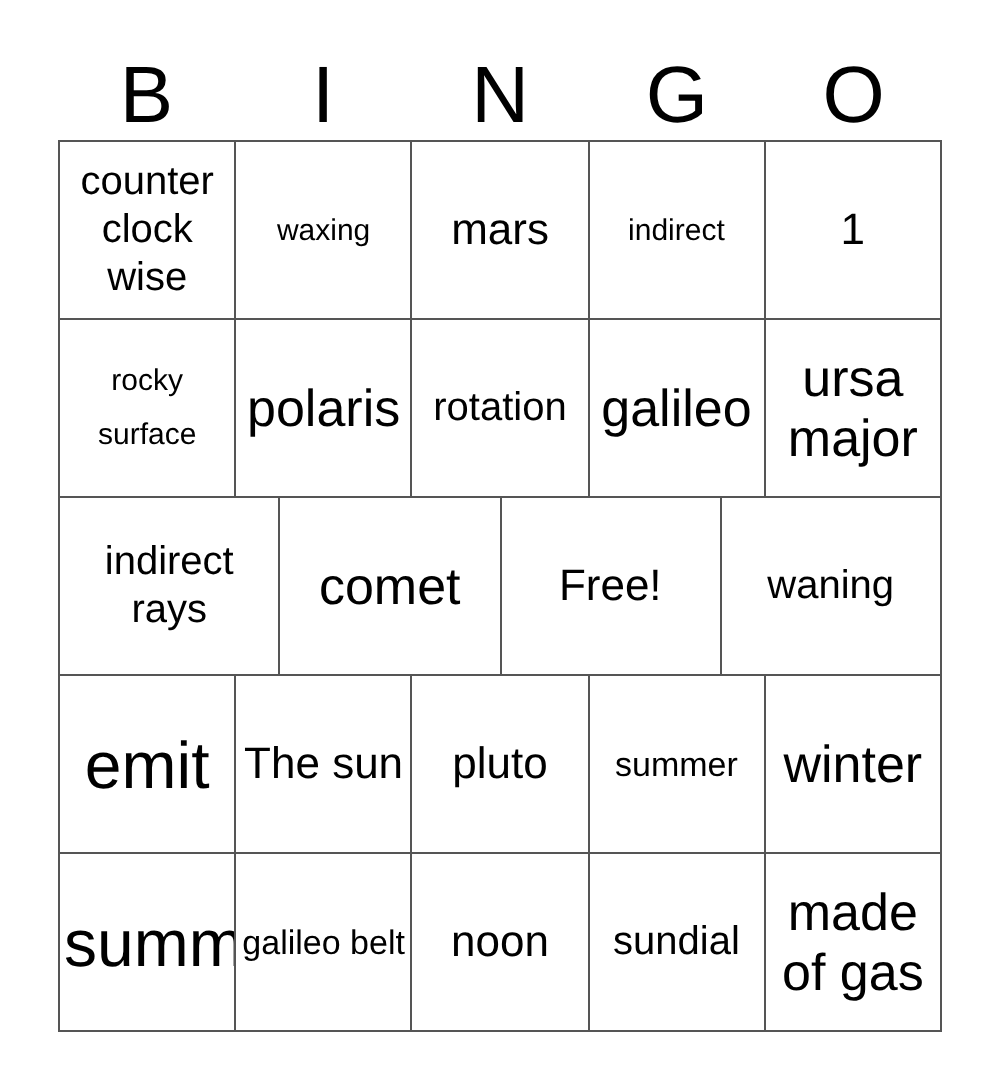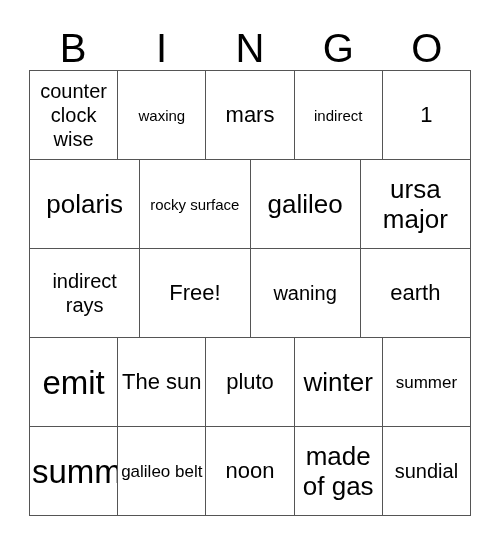--- a/index.html
+++ b/index.html
@@ -103,79 +103,82 @@
         </div>
       <div class="cell fs-m">
           <span class="cell-text">indirect</span>
         </div>
       <div class="cell fs-xl">
           <span class="cell-text">1</span>
         </div>
     </div>
 
     <div class="grid-row">
+      <div class="cell fs-m">
+          <span class="cell-text">rocky surface</span>
+        </div>
       <div class="cell fs-l">
           <span class="cell-text">polaris</span>
         </div>
-      <div class="cell fs-m">
-          <span class="cell-text">rocky surface</span>
+      <div class="cell fs-s">
+          <span class="cell-text">rotation</span>
         </div>
       <div class="cell fs-l">
           <span class="cell-text">galileo</span>
         </div>
       <div class="cell fs-l">
           <span class="cell-text">ursa major</span>
         </div>
     </div>
 
     <div class="grid-row">
       <div class="cell fs-s">
           <span class="cell-text">indirect rays</span>
         </div>
+      <div class="cell fs-l">
+          <span class="cell-text">comet</span>
+        </div>
       <div class="cell fs-xl">
           <span class="cell-text">Free!</span>
         </div>
       <div class="cell fs-s">
           <span class="cell-text">waning</span>
-        </div>
-      <div class="cell fs-xl">
-          <span class="cell-text">earth</span>
         </div>
     </div>
 
     <div class="grid-row">
       <div class="cell fs-xxl">
           <span class="cell-text">emit</span>
         </div>
       <div class="cell fs-xl">
           <span class="cell-text">The sun</span>
         </div>
       <div class="cell fs-xl">
           <span class="cell-text">pluto</span>
         </div>
+      <div class="cell fs-xs">
+          <span class="cell-text">summer</span>
+        </div>
       <div class="cell fs-l">
           <span class="cell-text">winter</span>
-        </div>
-      <div class="cell fs-xs">
-          <span class="cell-text">summer</span>
         </div>
     </div>
 
     <div class="grid-row">
       <div class="cell fs-xxl">
           <span class="cell-text">summer</span>
         </div>
       <div class="cell fs-xs">
           <span class="cell-text">galileo belt</span>
         </div>
       <div class="cell fs-xl">
           <span class="cell-text">noon</span>
         </div>
+      <div class="cell fs-s">
+          <span class="cell-text">sundial</span>
+        </div>
       <div class="cell fs-l">
           <span class="cell-text">made of gas</span>
-        </div>
-      <div class="cell fs-s">
-          <span class="cell-text">sundial</span>
         </div>
     </div>
 
   </div>
 </div>
 
 </body></html>

